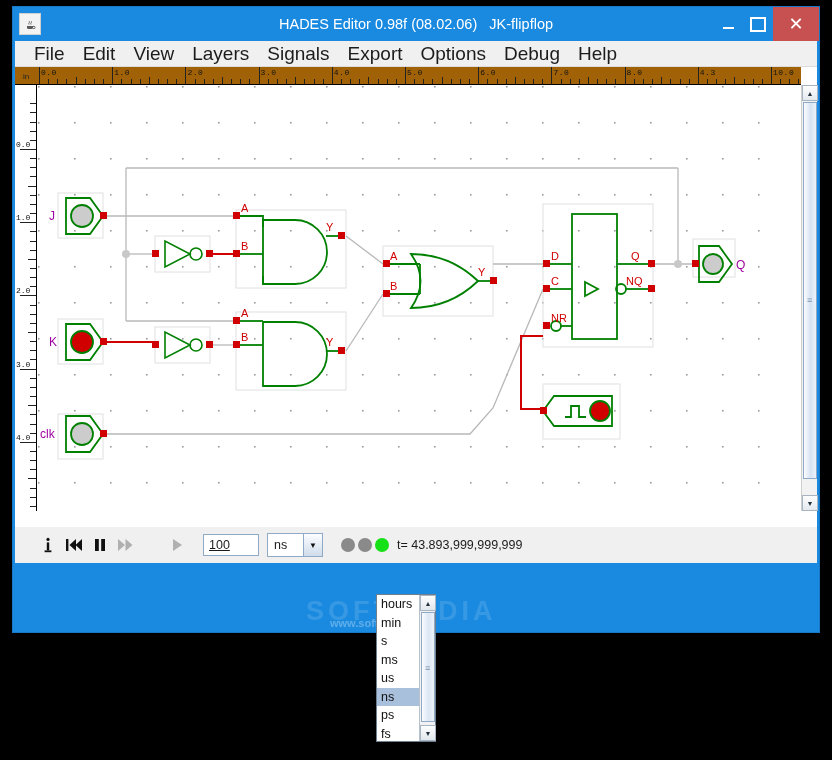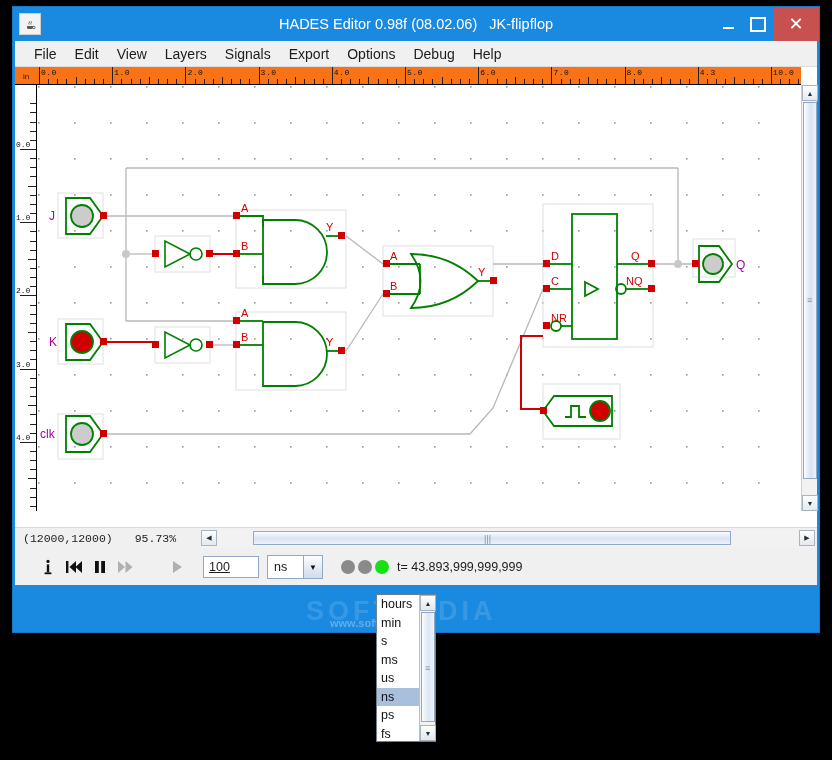--- a/index.html
+++ b/index.html
@@ -57,21 +57,21 @@
   }
 
   
   .menubar {
     height: 26px; background: #f0f0f0;
     border-bottom: 1px solid #dcdcdc;
     display: flex; align-items: center; padding-left: 10px;
     margin: 0 2px;
   }
   .menu-item {
-    font-size: 14px; color: #1c1c1c; padding: 3px 9px; cursor: default;
+    font-size: 19px; color: #1c1c1c; padding: 3px 9px; cursor: default;
   }
 
   
   .toolrow {
     height: 30px; background: #f0f0f0; margin: 0 2px;
     display: flex; align-items: center; padding-left: 8px;
     border-bottom: 1px solid #d5d5d5;
   }
   .path-field {
     width: 232px; height: 20px;
@@ -84,21 +84,21 @@
     margin-left: 18px; font-size: 12.5px; color: #1c1c1c; font-weight: bold;
   }
 
   
   .editor-wrap {
     position: relative; margin: 0 2px;
     height: 460px; background: #ffffff;
   }
   .ruler-h {
     position: absolute; left: 0; top: 0; right: 16px; height: 18px;
-    background: #f97316; border-bottom: 1px solid #000;
+    background: #a16207; border-bottom: 1px solid #000;
     overflow: hidden;
   }
   .ruler-h .corner {
     position: absolute; left: 0; top: 0; width: 22px; height: 18px;
     font-size: 8px; color: #222; display: flex; align-items: center;
     justify-content: center;
   }
   .ruler-h .tick {
     position: absolute; bottom: 0; width: 1px; background: #222;
   }
@@ -610,31 +610,20 @@
 
       <div class="sb-v">
         <div class="sb-btn" style="top:0;left:0;">▲</div>
         <div class="sb-thumb-v" style="top:17px;height:377px;">
           <div class="grip" style="left:3px;top:192px;">≡</div>
         </div>
         <div class="sb-btn" style="bottom:0;left:0;">▼</div>
       </div>
     </div>
 
-    <div class="statusrow">
-      <div class="coord">(12000,12000)</div>
-      <div class="zoomlvl">95.73%</div>
-      <div class="hscroll-outer">
-        <div class="sb-btn" style="left:0;top:0;">◀</div>
-        <div class="sb-thumb-h" style="left:52px;width:478px;">
-          <div class="grip" style="left:230px;top:2px;">|||</div>
-        </div>
-        <div class="sb-btn" style="right:0;top:0;">▶</div>
-      </div>
-    </div>
 
     <div class="controlbar">
 
       <div class="icon-btn" style="margin-left:12px;">
         <svg width="14" height="16" viewBox="0 0 14 16">
           <circle cx="7" cy="2.4" r="1.6" fill="#111"></circle>
           <rect x="5.8" y="5.4" width="2.4" height="8" fill="#111"></rect>
           <rect x="3.6" y="13.4" width="6.8" height="1.8" fill="#111"></rect>
         </svg>
       </div>

